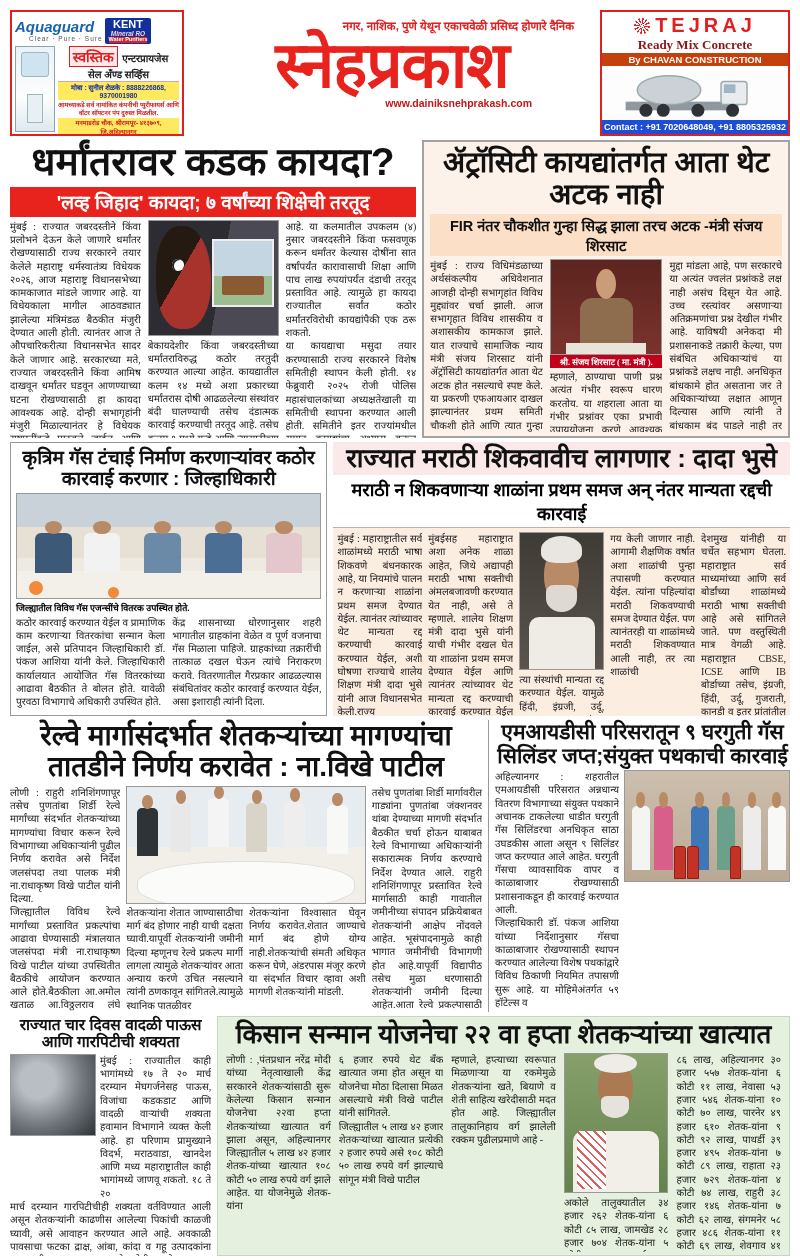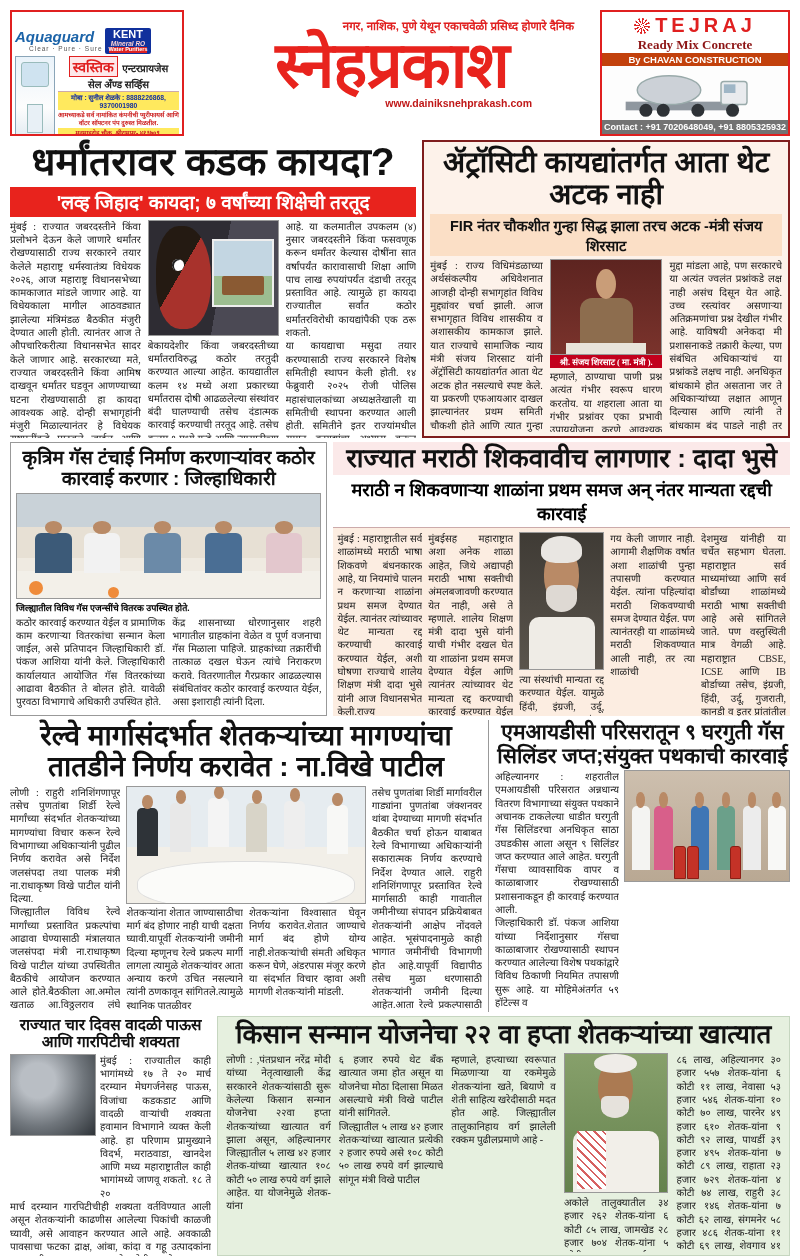--- a/index.html
+++ b/index.html
@@ -2,21 +2,21 @@
 <html><head>
 <meta charset="utf-8">
 <style>
   * { margin:0; padding:0; box-sizing:border-box; }
   body { background:#e8e8e8; font-family:"Liberation Serif", serif; }
   .page { width:800px; height:1260px; background:#fff; margin:0 auto; padding:10px 10px 0 10px; overflow:hidden; position:relative; }
 
   
   .header { display:flex; gap:8px; height:126px; }
   .ad { border:2px solid #e02020; background:#fff; overflow:hidden; position:relative; }
-  .ad-left { width:174px; padding:16px 3px; font-family:"Liberation Sans",sans-serif; }
+  .ad-left { width:174px; padding:6px 3px; font-family:"Liberation Sans",sans-serif; }
   .aq-row { display:flex; align-items:flex-start; gap:2px; }
   .aq-brand { color:#1b63a8; font-weight:700; font-size:15px; font-style:italic; }
   .aq-tag { font-size:6.5px; color:#555; letter-spacing:1px; margin-left:14px; }
   .kent-box { background:#10309c; color:#fff; font-weight:800; font-size:11px; text-align:center; padding:1px 4px; border-radius:2px; line-height:1.05; }
   .kent-sub { color:#ffd3d3; font-style:italic; font-size:6.5px; display:block; }
   .kent-tag { background:#d22; font-size:5.5px; display:block; }
   .adl-body { display:flex; gap:3px; margin-top:2px; }
   .aq-img { width:40px; height:86px; background:linear-gradient(#eaf3fa,#fdfdfd 60%,#dfe9f0); border:1px solid #8aa5b8; position:relative; flex:none; }
   .aq-img .tank { position:absolute; top:6%; left:12%; width:76%; height:30%; background:#cfe3f0; border:1px solid #9bb; border-radius:3px; }
   .aq-img .tap { position:absolute; bottom:10%; left:30%; width:40%; height:34%; background:#e8f0f6; border:1px solid #9bb; }
@@ -33,21 +33,21 @@
   .mast-title { color:#e8231d; font-weight:900; font-size:64px; line-height:1.0; font-family:"Liberation Sans",sans-serif; letter-spacing:-1px; }
   .mast-site { color:#c01818; font-weight:700; font-size:10.5px; text-align:right; padding-right:60px; font-family:"Liberation Sans",sans-serif; }
 
   .ad-right { width:190px; font-family:"Liberation Sans",sans-serif; display:flex; flex-direction:column; }
   .tj-row { display:flex; align-items:center; justify-content:center; gap:5px; padding-top:2px; }
   .tj-sun { width:16px; height:16px; border-radius:50%; background:repeating-conic-gradient(#e02020 0 14deg, #fff 14deg 30deg); flex:none; }
   .tj-brand { color:#e02020; font-weight:900; font-size:20px; letter-spacing:4px; }
   .tj-line1 { text-align:center; color:#8d1515; font-weight:800; font-size:13px; font-family:"Liberation Serif",serif; }
   .tj-line2 { background:#c2410c; color:#fff; font-weight:800; font-size:9.5px; text-align:center; padding:1px 0; }
   .tj-truck { flex:1; display:flex; align-items:center; justify-content:center; background:#fdfdfd; }
-  .tj-contact { background:#737373; color:#fff; font-weight:800; font-size:9px; text-align:center; padding:2px 0; }
+  .tj-contact { background:#1d4ed8; color:#fff; font-weight:800; font-size:9px; text-align:center; padding:2px 0; }
 
   
   .dateline { margin-top:4px; border-top:2px solid #e02020; border-bottom:2px solid #e02020; height:24px; display:flex; align-items:center; gap:8px; font-family:"Liberation Sans",sans-serif; }
   .dl-place { background:#2b9fd6; color:#fff; font-weight:800; font-size:13px; padding:1px 8px; align-self:stretch; display:flex; align-items:center; }
   .dl-issue { color:#e02020; font-weight:800; font-size:12px; white-space:nowrap; overflow:hidden; }
 
   
   .row { display:flex; gap:6px; margin-top:4px; }
   .hl { font-family:"Liberation Sans",sans-serif; font-weight:900; color:#111; text-align:center; line-height:1.12; }
   .bodytxt { font-size:10px; line-height:1.33; text-align:justify; color:#1a1a1a; white-space:pre-line; overflow:hidden; }
@@ -60,21 +60,21 @@
   .a1 { width:52.5%; display:flex; flex-direction:column; }
   .a1-hl { font-size:39px; }
   .a1-bar { background:#e8231d; color:#fff; font-weight:800; font-size:19px; text-align:center; font-family:"Liberation Sans",sans-serif; padding:2px 0; margin:3px 0; }
   .a1-body { flex:1; overflow:hidden; }
   .il { width:100%; height:116px; background:linear-gradient(100deg,#2e2c33 0 55%,#4b4954 55%); margin-bottom:3px; }
   .il-face { position:absolute; left:6%; top:5%; width:42%; height:90%; background:linear-gradient(120deg,#241a12 0 45%,#a8322c 45%); border-radius:42% 50% 44% 44%; }
   .il-eye { position:absolute; left:18%; top:34%; width:9%; height:10%; background:#fff; border-radius:50%; box-shadow:inset 2px 1px 0 #222; }
   .il-inset { position:absolute; right:3%; top:16%; width:48%; height:60%; background:linear-gradient(#c3d6e2 0 55%,#9cbd90 55%); border:2px solid #eee; }
   .il-bench { position:absolute; bottom:16%; left:14%; width:72%; height:30%; background:#8a5a33; border-radius:2px; }
 
-  .a2 { width:47.5%; border:2px solid #7f1d1d; background:#fdf2ea; padding:4px 6px; display:flex; flex-direction:column; }
+  .a2 { width:47.5%; border:2px solid #a3a3a3; background:#fdf2ea; padding:4px 6px; display:flex; flex-direction:column; }
   .a2-hl { font-size:29px; }
   .a2-sub { background:#fbdfc6; color:#111; font-weight:800; font-size:14.5px; text-align:center; font-family:"Liberation Sans",sans-serif; margin:3px 0; padding:1px 0; }
   .ph-shirsat { width:100%; height:96px; background:linear-gradient(#5d2420,#7a332c); }
   .sh-body { position:absolute; left:26%; bottom:0; width:48%; height:60%; background:#8d6d4e; border-radius:12px 12px 0 0; }
   .sh-head { position:absolute; left:41%; top:10%; width:18%; height:32%; background:#c99d78; border-radius:50%; }
   .sh-podium { position:absolute; left:14%; bottom:0; width:72%; height:12%; background:#e8e4da; }
   .photo-cap { background:#c2001c; color:#fff; font-size:8.5px; font-weight:700; text-align:center; padding:1px 0; margin-bottom:2px; }
 
   
   .r2 { height:274px; }

